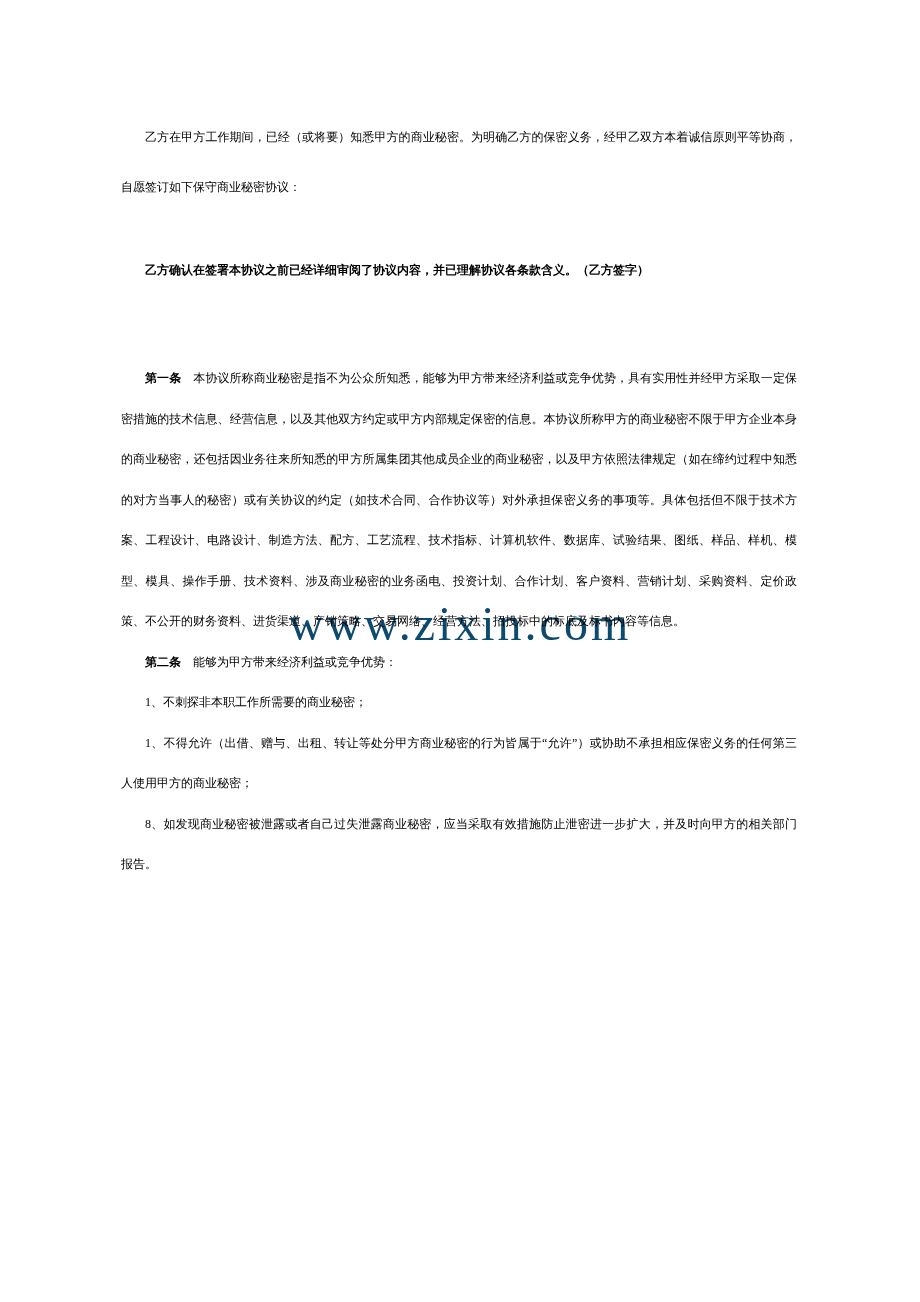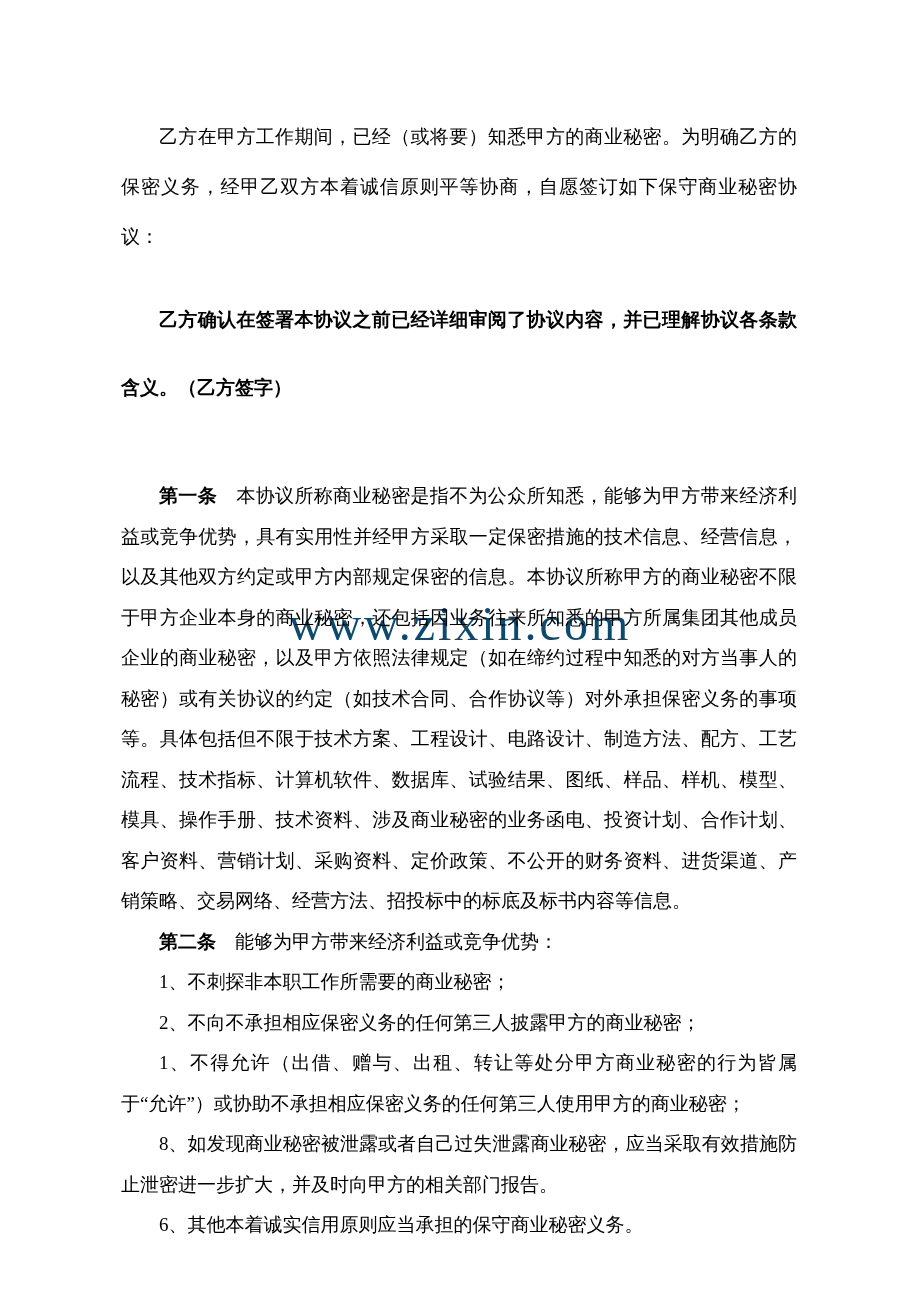--- a/index.html
+++ b/index.html
@@ -32,21 +32,21 @@
   .content {
     position: absolute;
     left: 121px;
     top: 112px;
     width: 676px;
     z-index: 1;
   }
   p.para {
     margin: 0;
     padding: 0;
-    font-size: 19px;
+    font-size: 12px;
     text-align: justify;
     text-indent: 2em;
     word-break: break-all;
   }
   p.intro {
     line-height: 50px;
   }
   p.confirm {
     line-height: 68px;
     margin-top: 24px;
@@ -75,23 +75,21 @@
     <p class="para intro">乙方在甲方工作期间，已经（或将要）知悉甲方的商业秘密。为明确乙方的保密义务，经甲乙双方本着诚信原则平等协商，自愿签订如下保守商业秘密协议：</p>
 
     <p class="para confirm">乙方确认在签署本协议之前已经详细审阅了协议内容，并已理解协议各条款含义。（乙方签字）</p>
 
     <p class="para body article"><span class="bold">第一条</span><span>　本协议所称商业秘密是指不为公众所知悉，能够为甲方带来经济利益或竞争优势，具有实用性并经甲方采取一定保密措施的技术信息、经营信息，以及其他双方约定或甲方内部规定保密的信息。本协议所称甲方的商业秘密不限于甲方企业本身的商业秘密，还包括因业务往来所知悉的甲方所属集团其他成员企业的商业秘密，以及甲方依照法律规定（如在缔约过程中知悉的对方当事人的秘密）或有关协议的约定（如技术合同、合作协议等）对外承担保密义务的事项等。具体包括但不限于技术方案、工程设计、电路设计、制造方法、配方、工艺流程、技术指标、计算机软件、数据库、试验结果、图纸、样品、样机、模型、模具、操作手册、技术资料、涉及商业秘密的业务函电、投资计划、合作计划、客户资料、营销计划、采购资料、定价政策、不公开的财务资料、进货渠道、产销策略、交易网络、经营方法、招投标中的标底及标书内容等信息。</span></p>
 
     <p class="para body"><span class="bold">第二条</span><span>　能够为甲方带来经济利益或竞争优势：</span></p>
 
     <p class="para body item">1、不刺探非本职工作所需要的商业秘密；</p>
 
-    <p class="para body item">2、不向不承担相应保密义务的任何第三人披露甲方的商业秘密；</p>
 
     <p class="para body item">1、不得允许（出借、赠与、出租、转让等处分甲方商业秘密的行为皆属于“允许”）或协助不承担相应保密义务的任何第三人使用甲方的商业秘密；</p>
 
 
     <p class="para body item">8、如发现商业秘密被泄露或者自己过失泄露商业秘密，应当采取有效措施防止泄密进一步扩大，并及时向甲方的相关部门报告。</p>
 
-    <p class="para body item">6、其他本着诚实信用原则应当承担的保守商业秘密义务。</p>
 
   </div>
 </div>
 
 </body></html>

